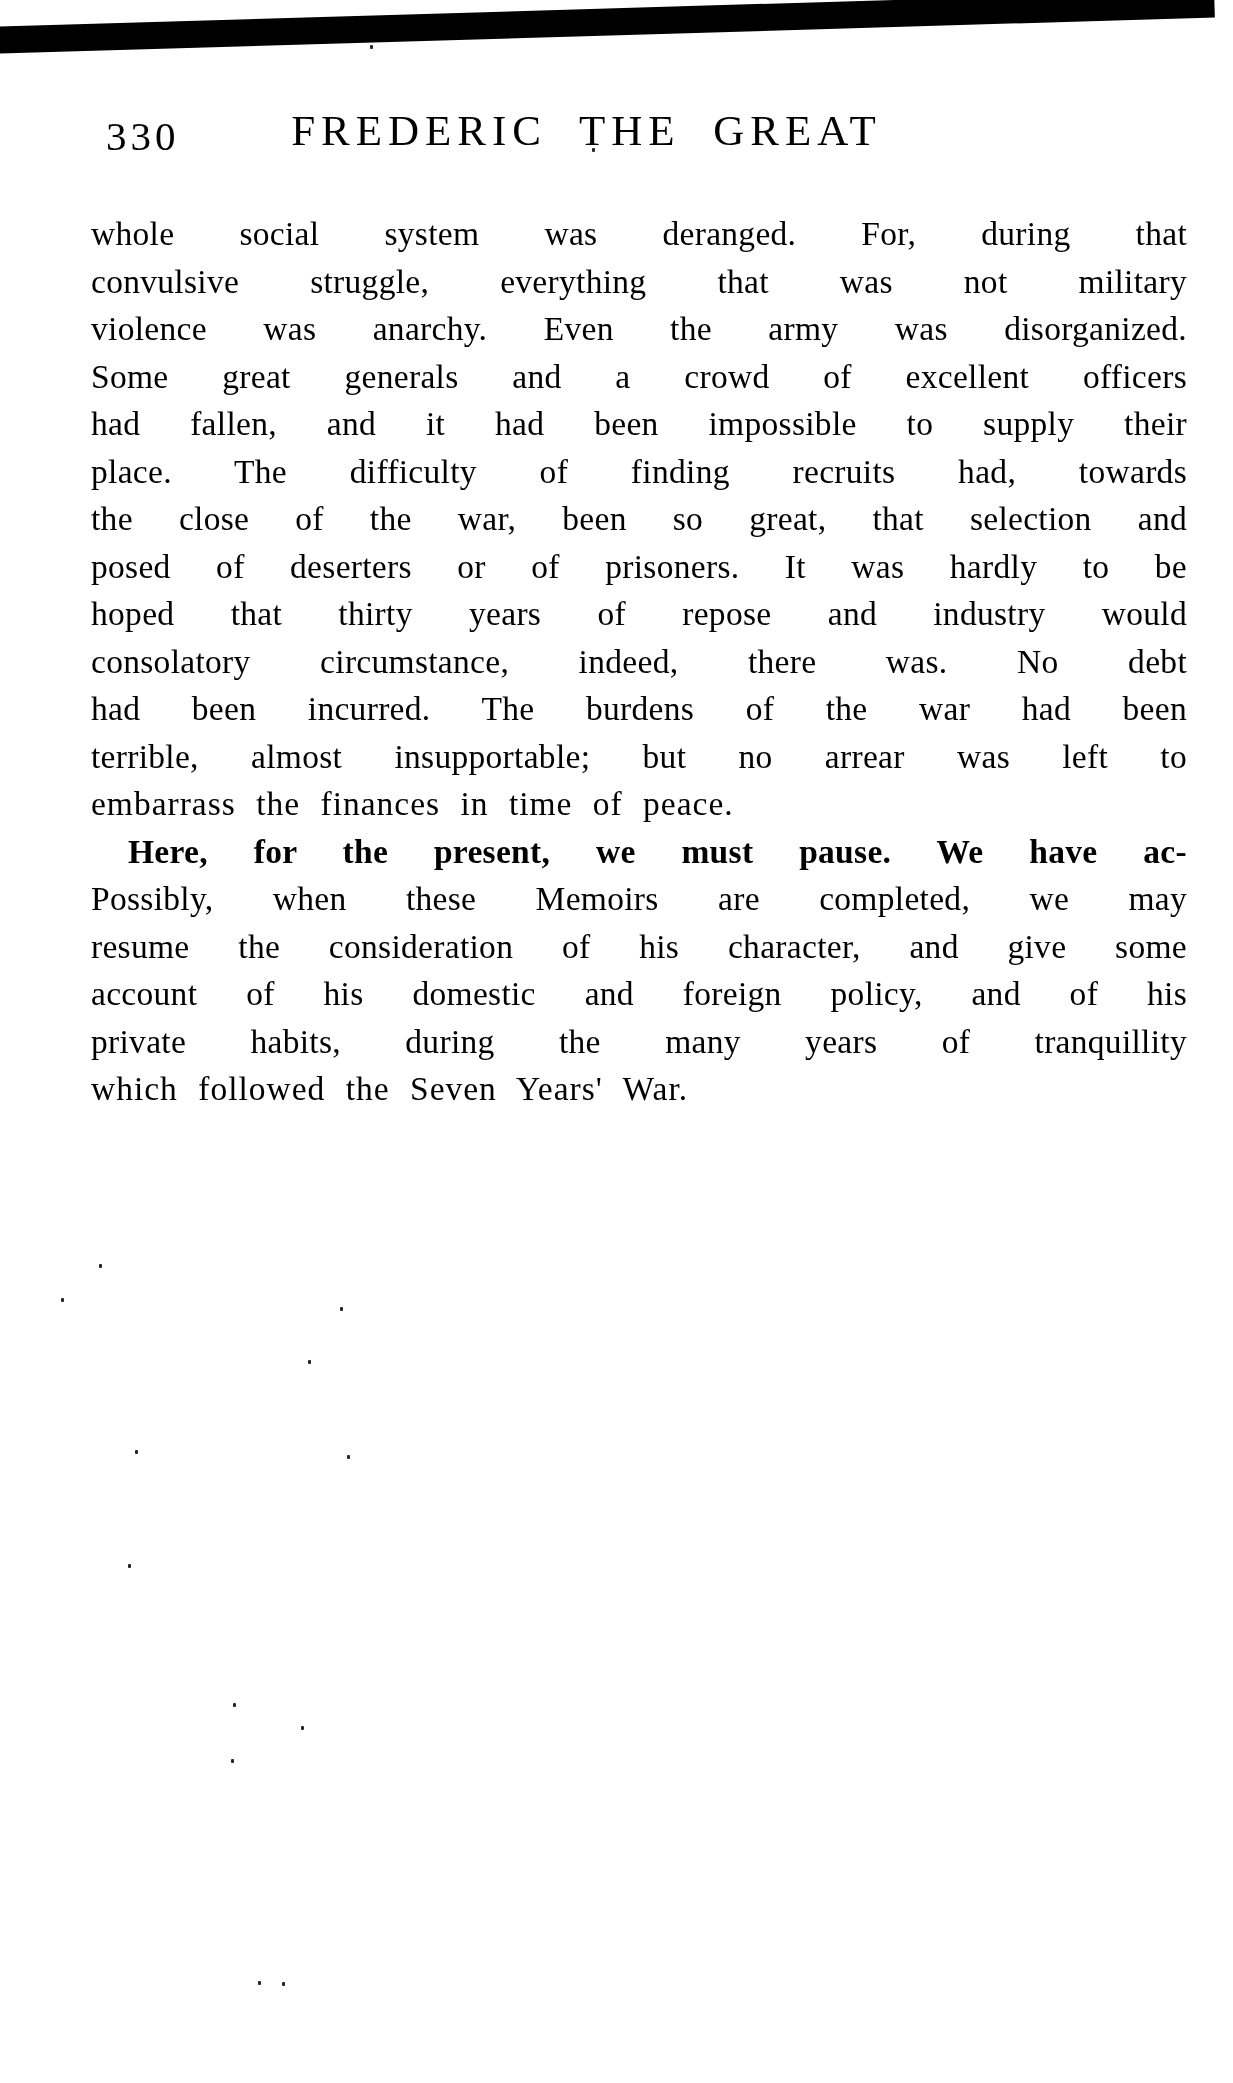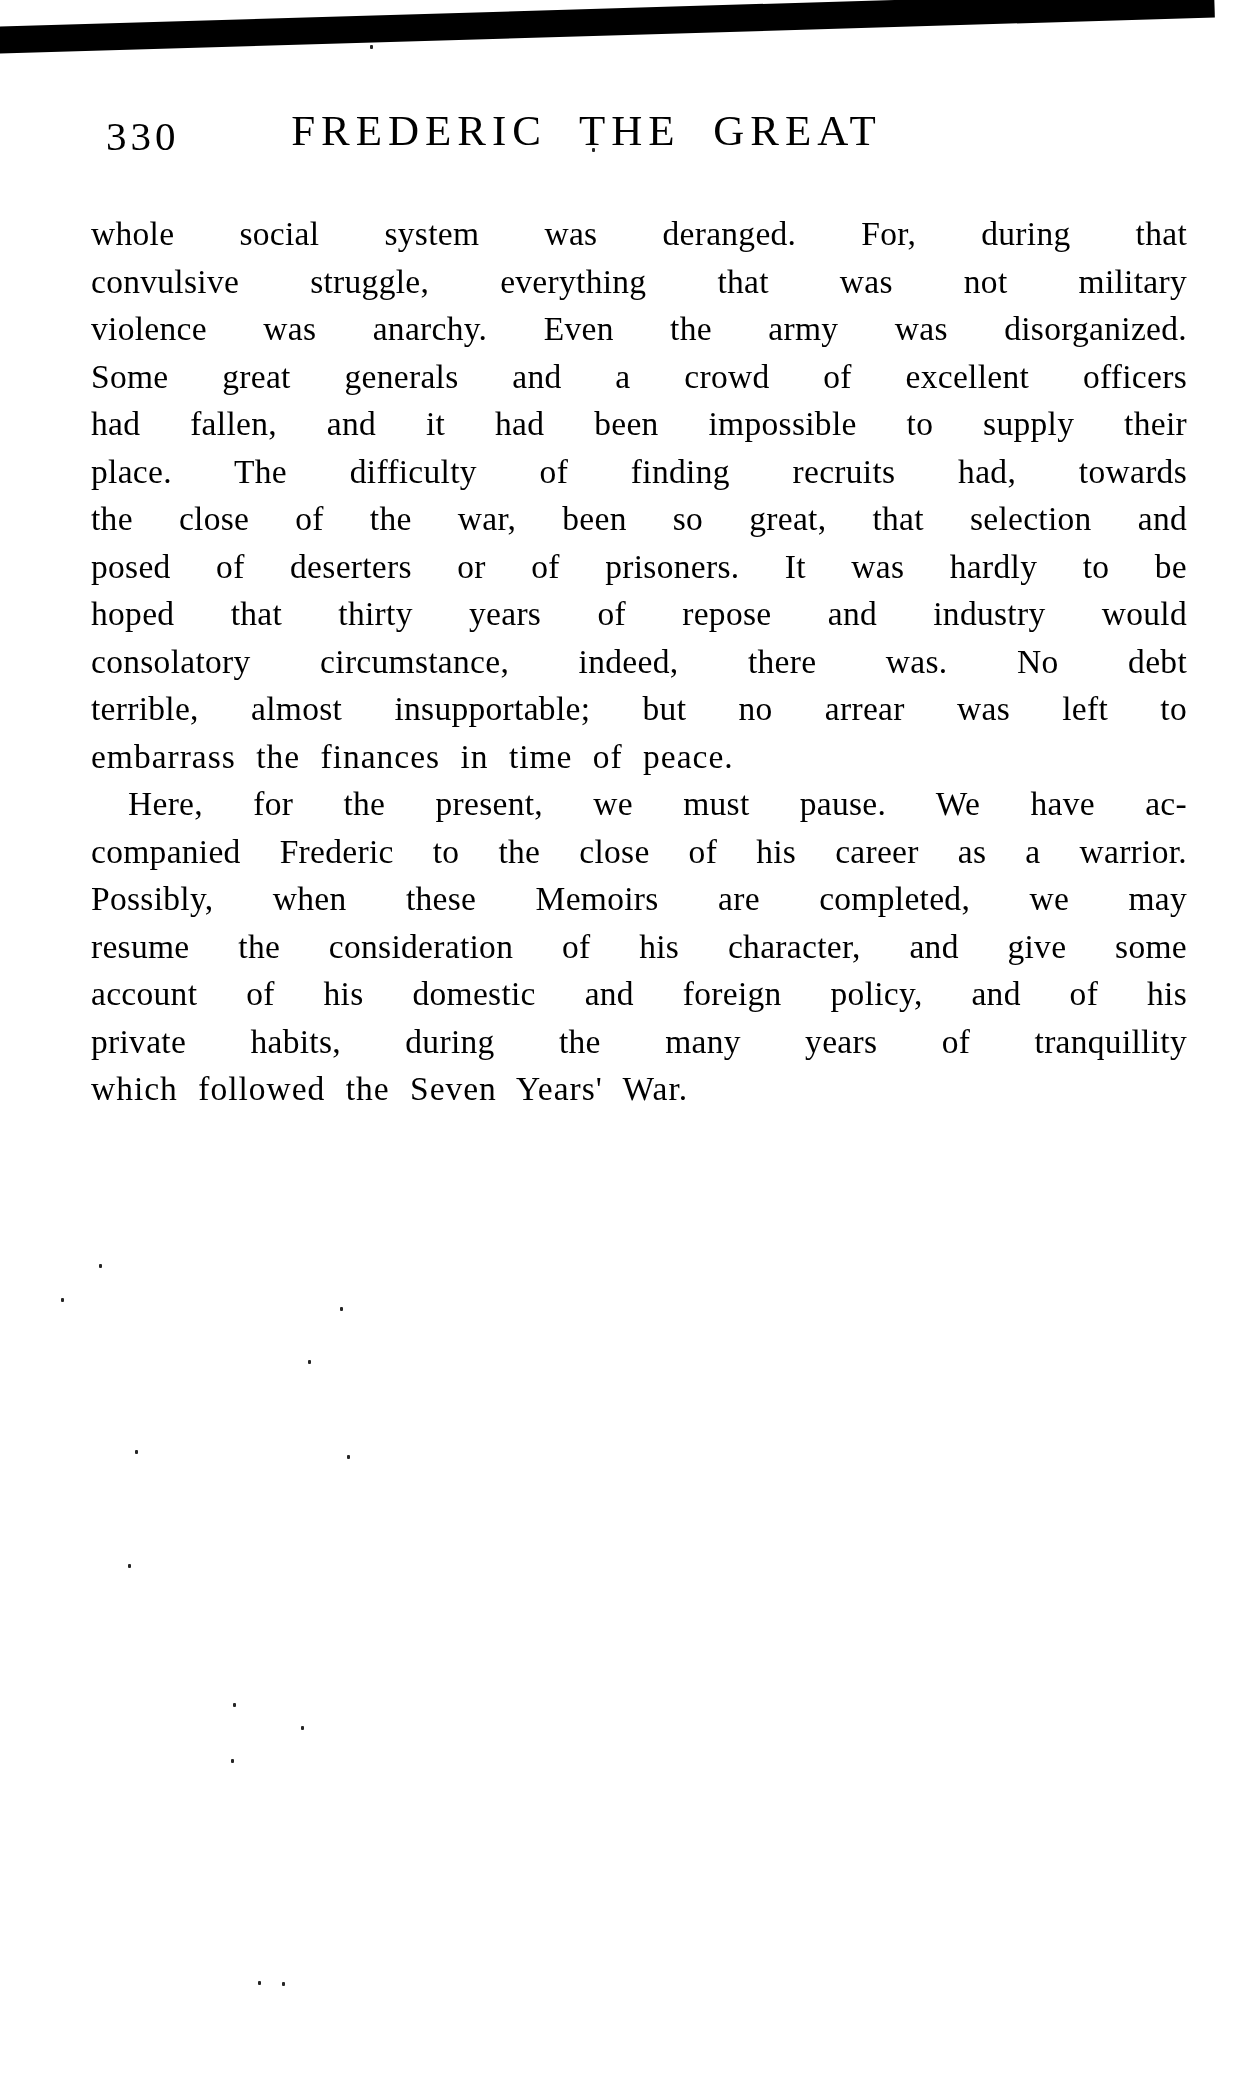--- a/index.html
+++ b/index.html
@@ -54,21 +54,21 @@
   .line {
     text-align: justify;
     text-align-last: justify;
     white-space: normal;
   }
   .line.end {
     text-align-last: left;
     word-spacing: 11px;
     letter-spacing: 1px;
   }
-  .line.indent { text-indent: 37px; }
+  .line.indent { text-indent: 37px; font-weight: bold; }
   .speck {
     position: absolute;
     width: 3px;
     height: 4px;
     background: #000;
     opacity: 0.85;
     border-radius: 1px;
   }
 </style>
 </head>
@@ -85,25 +85,25 @@
     <div class="line">whole social system was deranged.  For, during that</div>
     <div class="line">convulsive struggle, everything that was not military</div>
     <div class="line">violence was anarchy.  Even the army was disorganized.</div>
     <div class="line">Some great generals and a crowd of excellent officers</div>
     <div class="line">had fallen, and it had been impossible to supply their</div>
     <div class="line">place.  The difficulty of finding recruits had, towards</div>
     <div class="line">the close of the war, been so great, that selection and</div>
     <div class="line">posed of deserters or of prisoners.  It was hardly to be</div>
     <div class="line">hoped that thirty years of repose and industry would</div>
     <div class="line">consolatory circumstance, indeed, there was.  No debt</div>
+    <div class="line">had been incurred.  The burdens of the war had been</div>
     <div class="line">terrible, almost insupportable; but no arrear was left to</div>
     <div class="line end">embarrass the finances in time of peace.</div>
 
     <div class="line indent">Here, for the present, we must pause.  We have ac-</div>
-    <div class="line">companied Frederic to the close of his career as a warrior.</div>
     <div class="line">Possibly, when these Memoirs are completed, we may</div>
     <div class="line">resume the consideration of his character, and give some</div>
     <div class="line">account of his domestic and foreign policy, and of his</div>
     <div class="line">private habits, during the many years of tranquillity</div>
     <div class="line end">which followed the Seven Years' War.</div>
   </div>
 
   <div class="speck" style="left:370px; top:45px;"></div>
   <div class="speck" style="left:592px; top:148px;"></div>
   <div class="speck" style="left:99px;  top:1264px;"></div>

